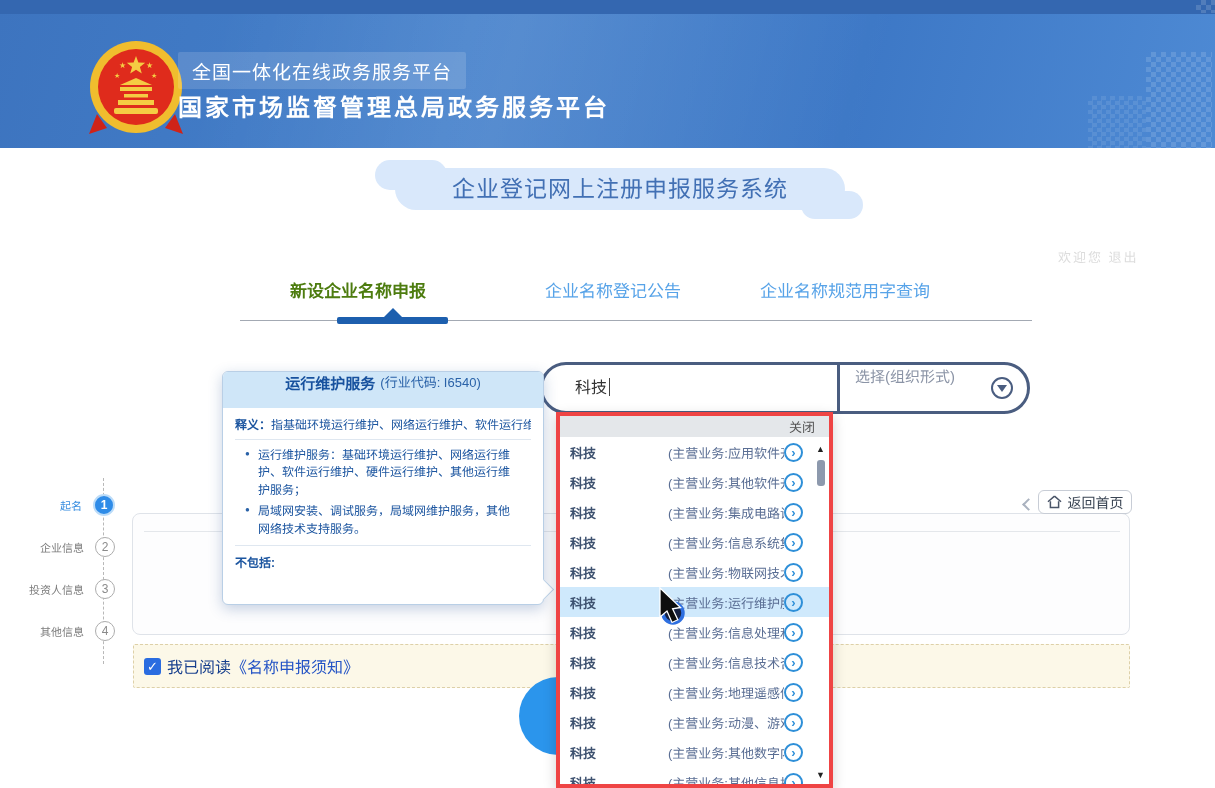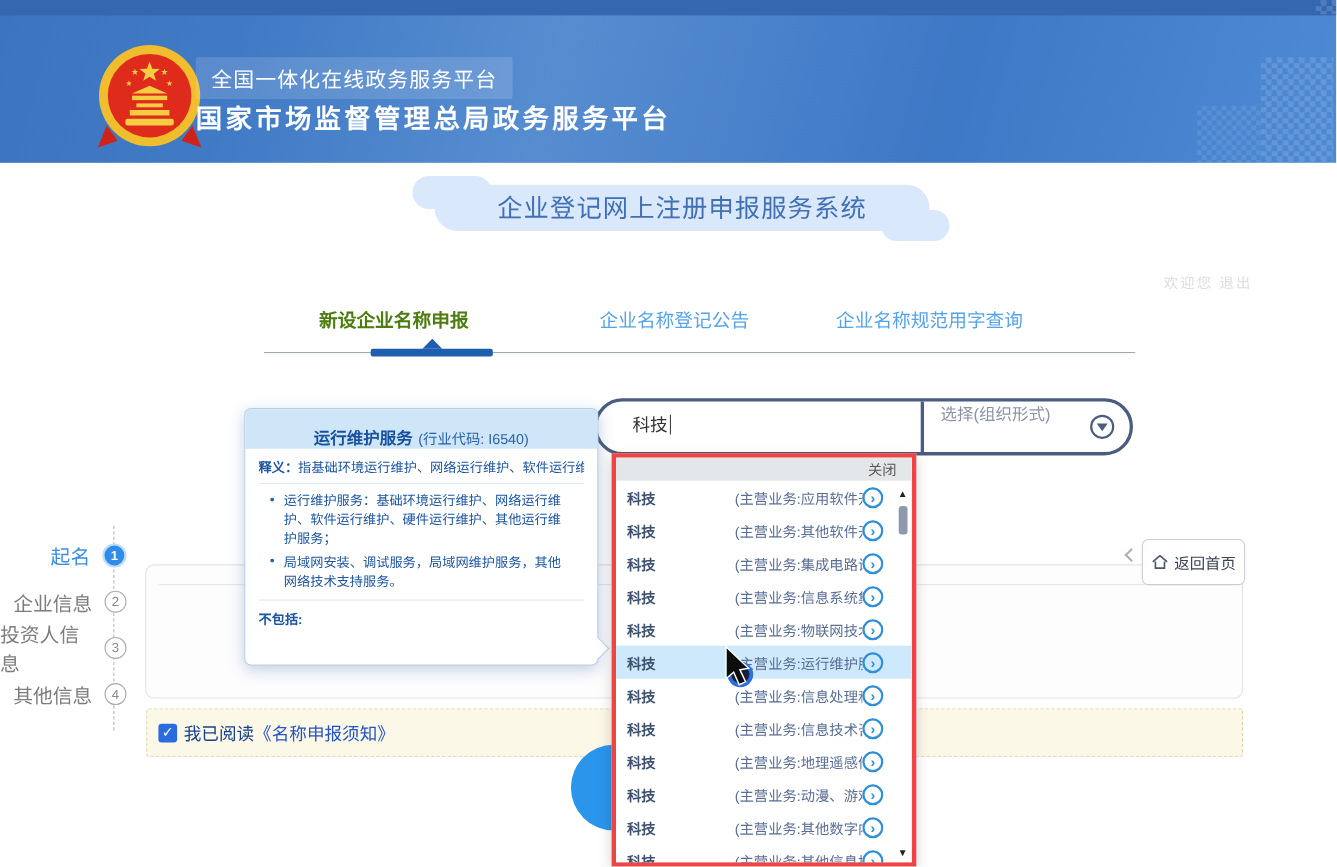--- a/index.html
+++ b/index.html
@@ -45,35 +45,35 @@
   .tab1 { left:290px; } .tab2 { left:545px; } .tab3 { left:760px; }
   .tab-bar { position:absolute; left:337px; top:317px; width:111px; height:7px; background:#1d5fae;
     border-radius:2px; z-index:3; }
   .tab-tri { position:absolute; left:384px; top:308px; width:0; height:0; z-index:3;
     border-left:9px solid transparent; border-right:9px solid transparent; border-bottom:9px solid #1d5fae; }
 
   
   .steps-dash { position:absolute; left:103px; top:478px; height:186px; border-left:1px dashed #b8b8b8; z-index:2; }
   .steps { position:absolute; left:0; top:484px; width:115px; z-index:3; }
   .step { display:flex; align-items:center; justify-content:flex-end; height:42px; gap:11px; }
-  .step-label { font-size:18px; color:#7d7d7d; }
+  .step-label { font-size:11px; color:#7d7d7d; }
   .step-circle { width:20px; height:20px; border-radius:50%; background:#fff; border:1px solid #adadad;
     color:#8a8a8a; font-size:12px; display:flex; align-items:center; justify-content:center; flex:0 0 auto; }
   .step.active .step-label { color:#3b8fe0; }
   .step.active .step-circle { width:22px; height:22px; background:#2f8ce8; border:2px solid #bcdcf8;
     color:#fff; font-weight:bold; }
 
   
   .main-card { position:absolute; left:132px; top:513px; width:998px; height:122px; background:#fdfdfe;
     border:1px solid #dfe3e9; border-radius:8px; z-index:2; }
   .main-card .inner-line { position:absolute; left:11px; top:17px; width:976px; height:1px; background:#e4e7eb; }
 
   .back-chevron { position:absolute; left:1024px; top:500px; width:9px; height:9px;
     border-left:2px solid #aab2bf; border-bottom:2px solid #aab2bf; transform:rotate(45deg); z-index:3; }
-  .back-home { position:absolute; left:1038px; top:490px; width:94px; height:42px; background:#fff;
+  .back-home { position:absolute; left:1038px; top:490px; width:94px; height:24px; background:#fff;
     border:1px solid #c8cdd6; border-radius:6px; z-index:3; display:flex; align-items:center;
     justify-content:center; gap:6px; font-size:14px; color:#3a4554; cursor:pointer; }
 
   .notice { position:absolute; left:133px; top:644px; width:997px; height:44px; background:#fcf8e8;
     border:1px dashed #ddd0a8; border-radius:2px; z-index:2; display:flex; align-items:center; padding-left:10px; }
   .checkbox { width:17px; height:17px; background:#2a6ce0; border-radius:3px; color:#fff; font-size:13px;
     display:flex; align-items:center; justify-content:center; cursor:pointer; }
   .notice-label { margin-left:6px; font-size:16px; color:#173f8d; }
   .notice-link { font-size:16px; color:#2353c5; cursor:pointer; }
 
@@ -109,21 +109,21 @@
   .dd-scroll-up { position:absolute; right:4px; top:28px; font-size:9px; color:#222; cursor:pointer; }
   .dd-scroll-thumb { position:absolute; right:4px; top:44px; width:8px; height:26px; background:#8d99ad;
     border-radius:3px; cursor:pointer; }
   .dd-scroll-down { position:absolute; right:4px; bottom:4px; font-size:9px; color:#222; cursor:pointer; }
 
   
   .tooltip { position:absolute; left:222px; top:371px; width:322px; height:234px; background:#fff;
     border:1px solid #b9cfe6; border-radius:6px; box-shadow:0 4px 14px rgba(50,90,150,.28); z-index:15; }
   .tt-pointer { position:absolute; left:536px; top:582px; width:15px; height:15px; background:#fff;
     border-top:1px solid #b9cfe6; border-right:1px solid #b9cfe6; transform:rotate(45deg); z-index:16; }
-  .tt-head { height:36px; background:#cfe6f8; border-radius:5px 5px 0 0; display:flex; align-items:flex-end;
+  .tt-head { height:36px; background:#cfe6f8; border-radius:5px 5px 0 0; display:flex; align-items:flex-start;
     justify-content:center; gap:5px; }
   .tt-title { font-size:15px; font-weight:bold; color:#17519e; }
   .tt-code { font-size:13px; color:#2a62a8; }
   .tt-body { padding:7px 12px 0 12px; color:#1d56a0; }
   .tt-def { font-size:12px; white-space:nowrap; overflow:hidden; }
   .tt-def b { font-weight:bold; }
   .tt-hr { border:none; border-top:1px solid #dfe7f0; margin:7px 0; }
   .tt-sub { font-size:12px; font-weight:bold; margin-bottom:3px; }
   .tt-ul { list-style:none; }
   .tt-ul li { position:relative; font-size:12px; line-height:1.45; padding-left:13px; margin:4px 10px; }

